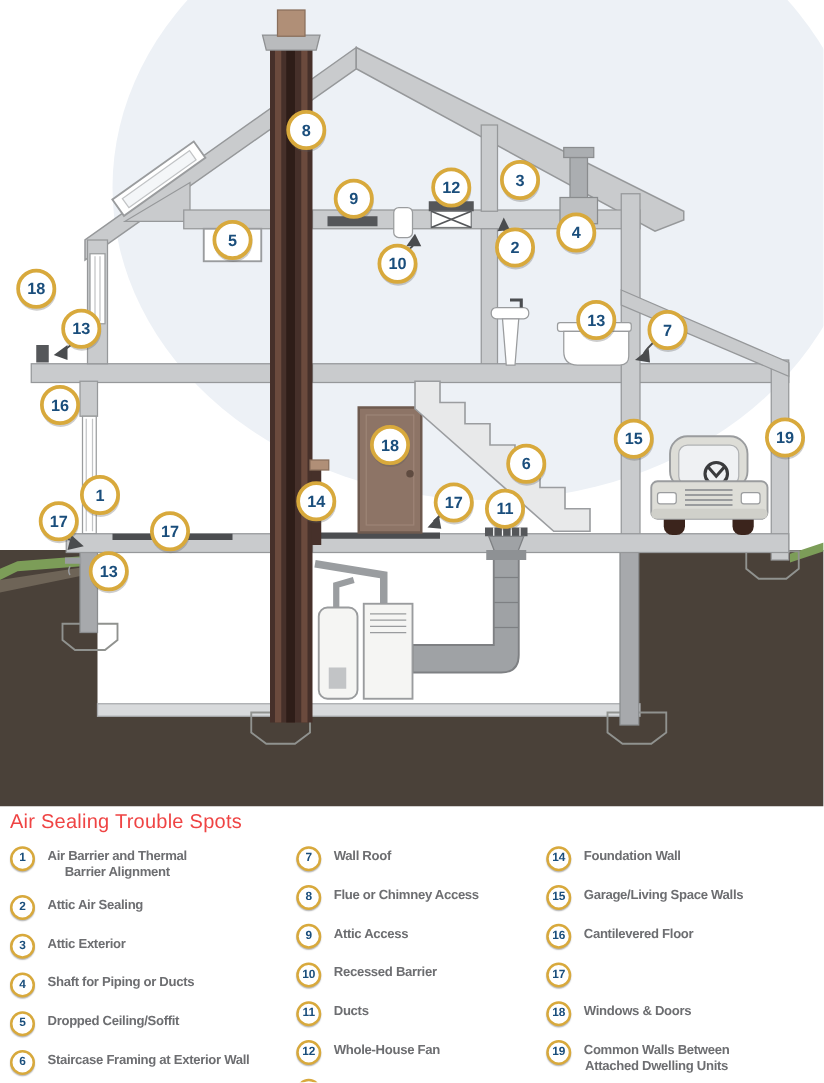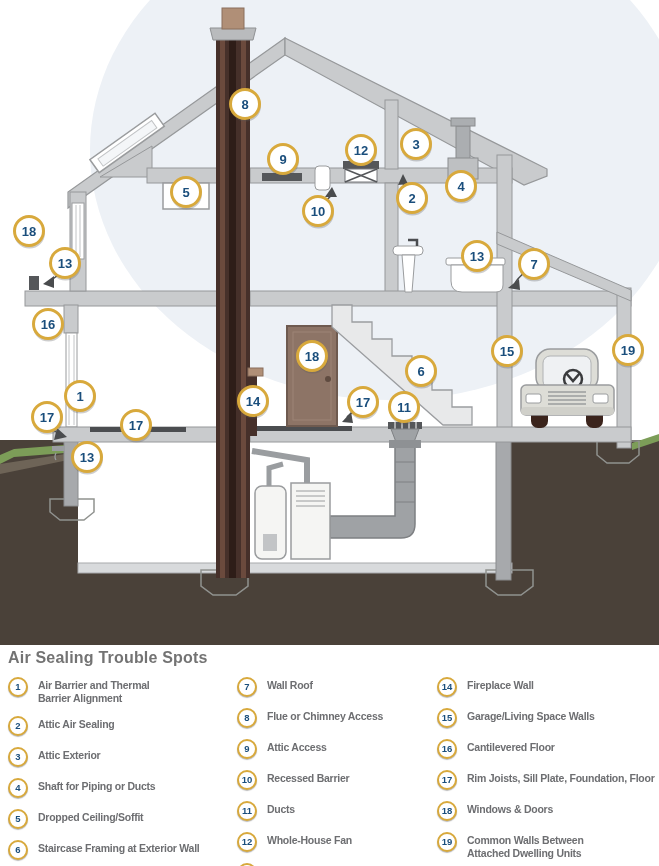--- a/index.html
+++ b/index.html
@@ -2,32 +2,32 @@
 <html><head>
 <meta charset="utf-8">
 <style>
   html,body{margin:0;padding:0;background:#ffffff;}
   .stage{position:relative;width:659px;height:866px;background:#ffffff;overflow:hidden;
          font-family:"Liberation Sans",sans-serif;}
   .diagram-wrap{position:relative;width:659px;height:648px;}
   svg{display:block;}
   .marker-num{font-family:"Liberation Sans",sans-serif;font-weight:bold;}
   .legend{padding:0 0 0 8px;}
-  .legend-title{font-size:16px;font-weight:bold;color:#737373;letter-spacing:.2px;margin:1px 0 10px 0;}
+  .legend-title{font-size:16px;font-weight:normal;color:#ef4444;letter-spacing:.2px;margin:1px 0 10px 0;}
   .legend-cols{display:flex;align-items:flex-start;}
   .col{box-sizing:border-box;}
   .col1{width:229px;}
   .col2{width:200px;}
   .col3{flex:1;}
   .legend-item{display:flex;align-items:flex-start;margin-bottom:11px;}
   .lbadge{flex:0 0 auto;width:16px;height:16px;border:2px solid #D8A93C;border-radius:50%;
           background:#fff;color:#1A4E7C;font-size:9.5px;font-weight:bold;line-height:16px;
           text-align:center;box-shadow:0 1px 1px rgba(0,0,0,.28);}
   .llabel{padding-left:10px;margin-top:2px;font-size:10.5px;font-weight:bold;color:#6D6E71;
-          line-height:1.22;letter-spacing:-.25px;white-space:pre-line;}
+          line-height:1.22;letter-spacing:-.25px;white-space:pre-line;text-align:center;}
 </style>
 </head>
 <body>
 
 <div class="stage">
 
   <div class="diagram-wrap">
   <svg width="659" height="648" viewBox="0 0 659 648">
 
     <ellipse cx="390" cy="150" rx="300" ry="250" fill="#EDF1F6"></ellipse>
@@ -397,33 +397,32 @@
             <span class="llabel">Whole-House Fan</span>
           </div>
           <div class="legend-item">
             <span class="lbadge">13</span>
             <span class="llabel">Exterior Wall Penetrations</span>
           </div>
         </div>
       <div class="col col3">
           <div class="legend-item">
             <span class="lbadge">14</span>
-            <span class="llabel">Fireplace Wall</span>
+            <span class="llabel">Foundation Wall</span>
           </div>
           <div class="legend-item">
             <span class="lbadge">15</span>
             <span class="llabel">Garage/Living Space Walls</span>
           </div>
           <div class="legend-item">
             <span class="lbadge">16</span>
             <span class="llabel">Cantilevered Floor</span>
           </div>
           <div class="legend-item">
             <span class="lbadge">17</span>
-            <span class="llabel">Rim Joists, Sill Plate, Foundation, Floor</span>
           </div>
           <div class="legend-item">
             <span class="lbadge">18</span>
             <span class="llabel">Windows &amp; Doors</span>
           </div>
           <div class="legend-item">
             <span class="lbadge">19</span>
             <span class="llabel">Common Walls Between
 Attached Dwelling Units</span>
           </div>

